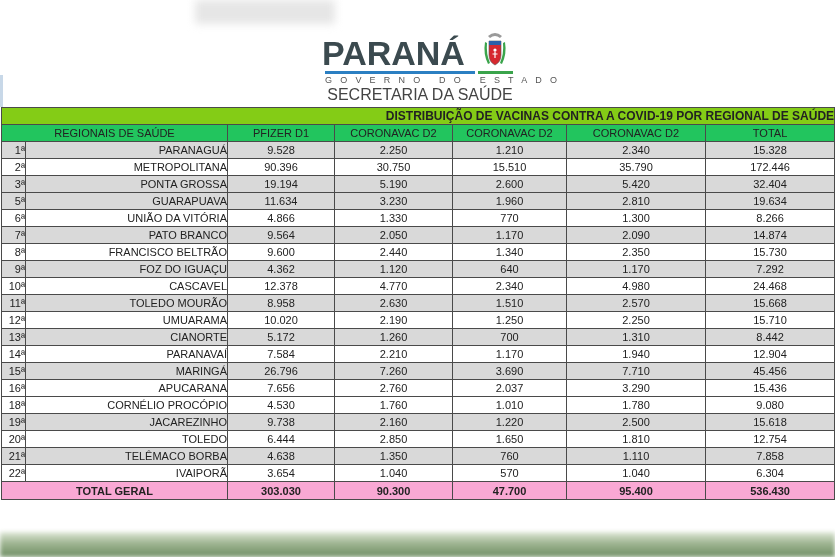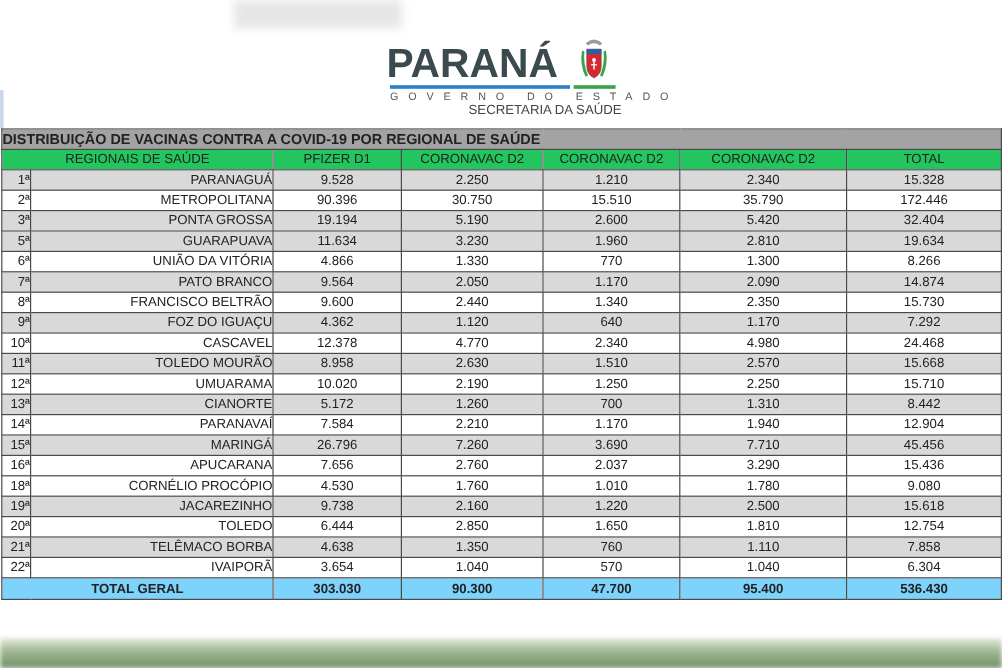--- a/index.html
+++ b/index.html
@@ -6,32 +6,32 @@
   body { width:835px; height:557px; background:#ffffff; position:relative; overflow:hidden;
          font-family:"Liberation Sans", "DejaVu Sans", sans-serif; }
   .header { position:absolute; left:0; top:0; width:835px; height:132px; background:#ffffff; }
   .top-blur { position:absolute; left:195px; top:0; width:140px; height:24px; background:#e6e6e6; filter:blur(4px); }
   .logo { position:absolute; left:322px; top:28px; width:196px; height:72px; }
   .logo-word { position:absolute; left:0; top:8px; font-size:34px; font-weight:bold; color:#3b4a4f; letter-spacing:0px; line-height:34px; }
   .crest { position:absolute; left:158px; top:2px; width:30px; height:40px; }
   .logo-line-blue { position:absolute; left:3px; top:43px; width:150px; height:3px; background:#2b7fc2; }
   .logo-line-green { position:absolute; left:156px; top:43px; width:35px; height:3px; background:#3aa44b; }
   .logo-gov { position:absolute; left:3px; top:47px; width:190px; font-size:9px; color:#555; letter-spacing:8.2px; white-space:nowrap; }
-  .logo-sec { position:absolute; left:0; top:58px; width:196px; text-align:right; font-size:11px; color:#444; }
+  .logo-sec { position:absolute; left:0; top:58px; width:196px; text-align:center; font-size:16px; color:#444; }
 
   table.vac { position:absolute; left:1px; top:107px; width:833px; border-collapse:collapse; table-layout:fixed; font-size:11px; color:#222; }
   table.vac td, table.vac th { border:1px solid #4a4a4a; padding:0; height:16px; line-height:16px; white-space:nowrap; overflow:hidden; }
-  .title-row td { background:#a3a3a3; font-weight:bold; font-size:12px; text-align:left; height:17px; }
+  .title-row td { background:#84cc16; font-weight:bold; font-size:12px; text-align:right; height:17px; }
   .head-row th { background:#22c55e; font-weight:normal; text-align:center; }
   tr.odd td { background:#d9d9d9; }
   tr.even td { background:#ffffff; }
   td.num { text-align:right; padding-right:3px; border-right:1px solid #4a4a4a; }
   td.name { text-align:right; padding-left:1px; }
   td.val { text-align:center; }
-  tr.total td { background:#7dd3fc; font-weight:bold; text-align:center; height:17px; }
+  tr.total td { background:#f9a8d4; font-weight:bold; text-align:center; height:17px; }
   .bottom-blur { position:absolute; left:0; top:532px; width:835px; height:25px;
     background:linear-gradient(180deg,#dfe8d8 0%, #9fb592 45%, #6f8f64 100%); filter:blur(2px); }
   .edge-left { position:absolute; left:0; top:75px; width:3px; height:32px; background:#c8d8e8; }
 </style>
 </head>
 <body>
 
 <div class="header">
   <div class="top-blur"></div>
   <div class="edge-left"></div>

